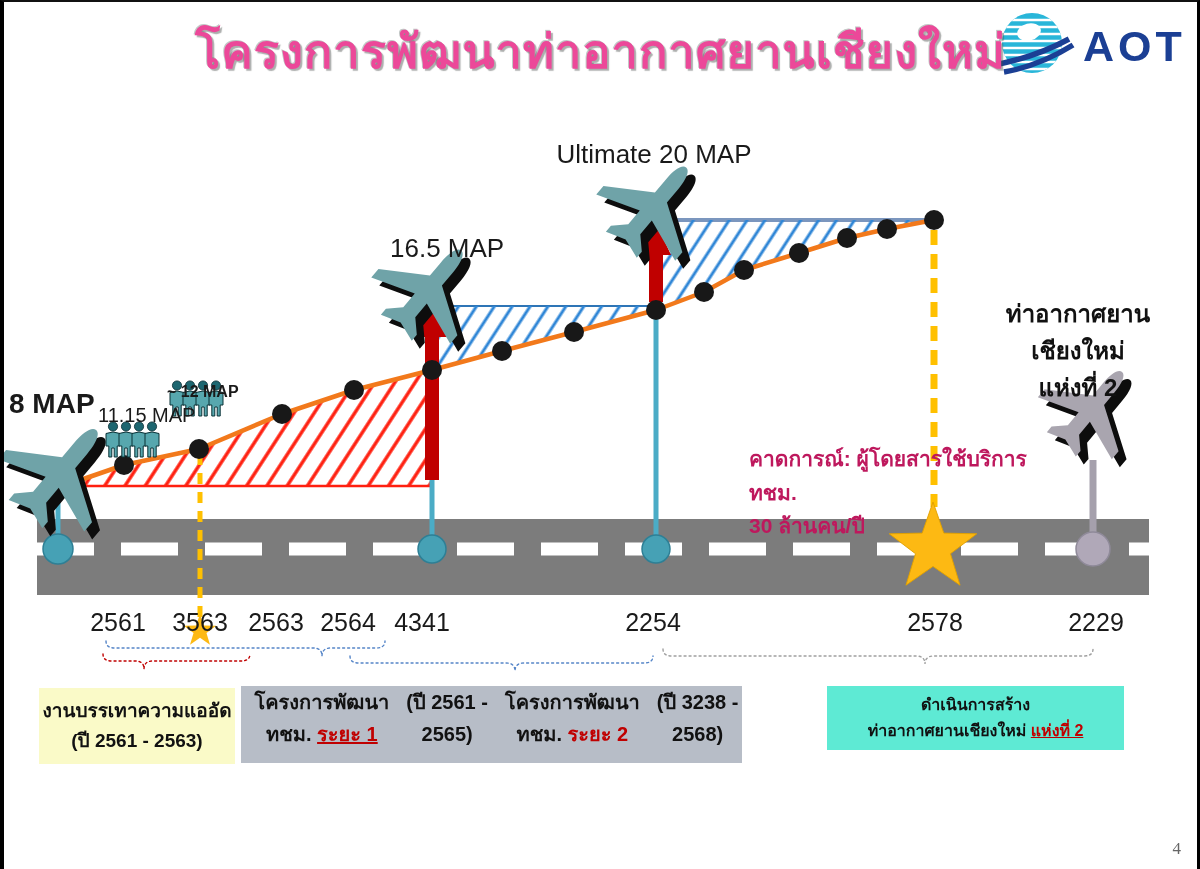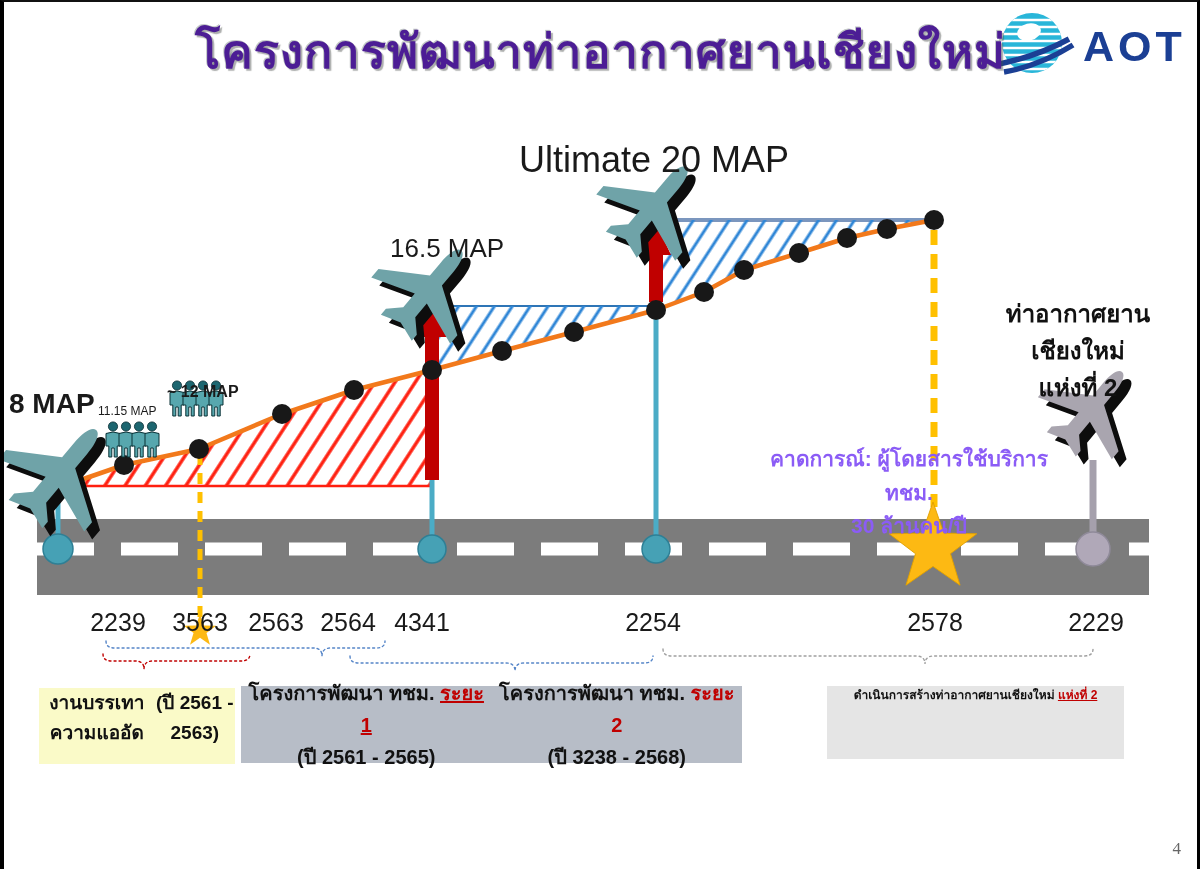--- a/index.html
+++ b/index.html
@@ -5,39 +5,39 @@
   html,body{margin:0;padding:0;background:#fff;}
   .slide{
     position:relative;width:1200px;height:869px;background:#ffffff;overflow:hidden;
     font-family:"Liberation Sans",sans-serif;
     border-left:4px solid #000;border-right:3px solid #000;border-top:2px solid #111;
     box-sizing:border-box;
   }
   .abs{position:absolute;}
   .page-title{
     left:0;right:0;top:12px;text-align:center;
-    font-size:47px;font-weight:bold;color:#4c1d95;letter-spacing:1px;
+    font-size:47px;font-weight:bold;color:#ec4899;letter-spacing:1px;
     text-shadow:2px 2px 1px rgba(70,75,74,0.45), -1px -1px 0 #c2c8c6;
   }
   .chart-svg{left:0;top:0;width:1200px;height:869px;}
   .lbl{color:#1a1a1a;white-space:nowrap;}
   .lbl-8map{left:5px;top:386px;font-size:28px;font-weight:bold;}
-  .lbl-1115{left:94px;top:402px;font-size:12px;}
+  .lbl-1115{left:94px;top:402px;font-size:20px;}
   .lbl-12{left:163px;top:355px;font-size:16px;font-weight:bold;margin-top:26px;}
   .lbl-165{left:386px;top:231px;font-size:26px;}
-  .lbl-ult{left:500px;top:137px;width:300px;text-align:center;font-size:36px;}
+  .lbl-ult{left:500px;top:137px;width:300px;text-align:center;font-size:26px;}
   .lbl-airport2{left:958px;top:293px;width:232px;text-align:center;font-size:24px;font-weight:bold;line-height:1.55;color:#111;}
-  .forecast{left:745px;top:440px;width:320px;text-align:center;color:#8b5cf6;font-size:21px;font-weight:bold;line-height:1.6;}
+  .forecast{left:745px;top:440px;width:320px;color:#be185d;font-size:21px;font-weight:bold;line-height:1.6;}
   .year{top:606px;font-size:25px;color:#1a1a1a;transform:translateX(-50%);white-space:nowrap;}
   .pbox{box-sizing:border-box;text-align:center;font-weight:bold;color:#111;
-        display:flex;flex-direction:row;justify-content:center;line-height:1.6;}
+        display:flex;flex-direction:column;justify-content:center;line-height:1.6;}
   .box-yellow{left:35px;top:686px;width:196px;height:76px;background:#fafac8;font-size:19px;}
   .box-gray{left:237px;top:684px;width:501px;height:77px;background:#b7bdc7;flex-direction:row;}
-  .box-gray .half{width:50%;display:flex;flex-direction:column;justify-content:center;font-size:20px;line-height:1.6;}
-  .box-blue{left:823px;top:684px;width:297px;height:73px;background:#e5e5e5;font-size:12px;}
+  .box-gray .half{width:50%;display:flex;flex-direction:row;justify-content:center;font-size:20px;line-height:1.6;}
+  .box-blue{left:823px;top:684px;width:297px;height:64px;background:#5eead4;font-size:16px;}
   .red-hl{color:#c00000;}
   .red-hl.u{text-decoration:underline;}
   .page-num{right:16px;top:837px;font-size:17px;color:#666;font-family:"Liberation Serif",serif;}
   .logo{left:995px;top:8px;width:192px;height:66px;}
 </style>
 </head>
 <body>
 
 <div class="slide">
 
@@ -177,21 +177,21 @@
   <div class="abs lbl-airport2">
     <div>ท่าอากาศยานเชียงใหม่</div>
     <div>แห่งที่ 2</div>
   </div>
 
   <div class="abs forecast">
     <div>คาดการณ์: ผู้โดยสารใช้บริการ ทชม.</div>
     <div>30 ล้านคน/ปี</div>
   </div>
 
-  <div class="abs year" style="left:114px">2239</div>
+  <div class="abs year" style="left:114px">2561</div>
   <div class="abs year" style="left:196px">3563</div>
   <div class="abs year" style="left:272px">2563</div>
   <div class="abs year" style="left:344px">2564</div>
   <div class="abs year" style="left:418px">4341</div>
   <div class="abs year" style="left:649px">2254</div>
   <div class="abs year" style="left:931px">2578</div>
   <div class="abs year" style="left:1092px">2229</div>
 
   <div class="abs pbox box-yellow">
     <div>งานบรรเทาความแออัด</div>

